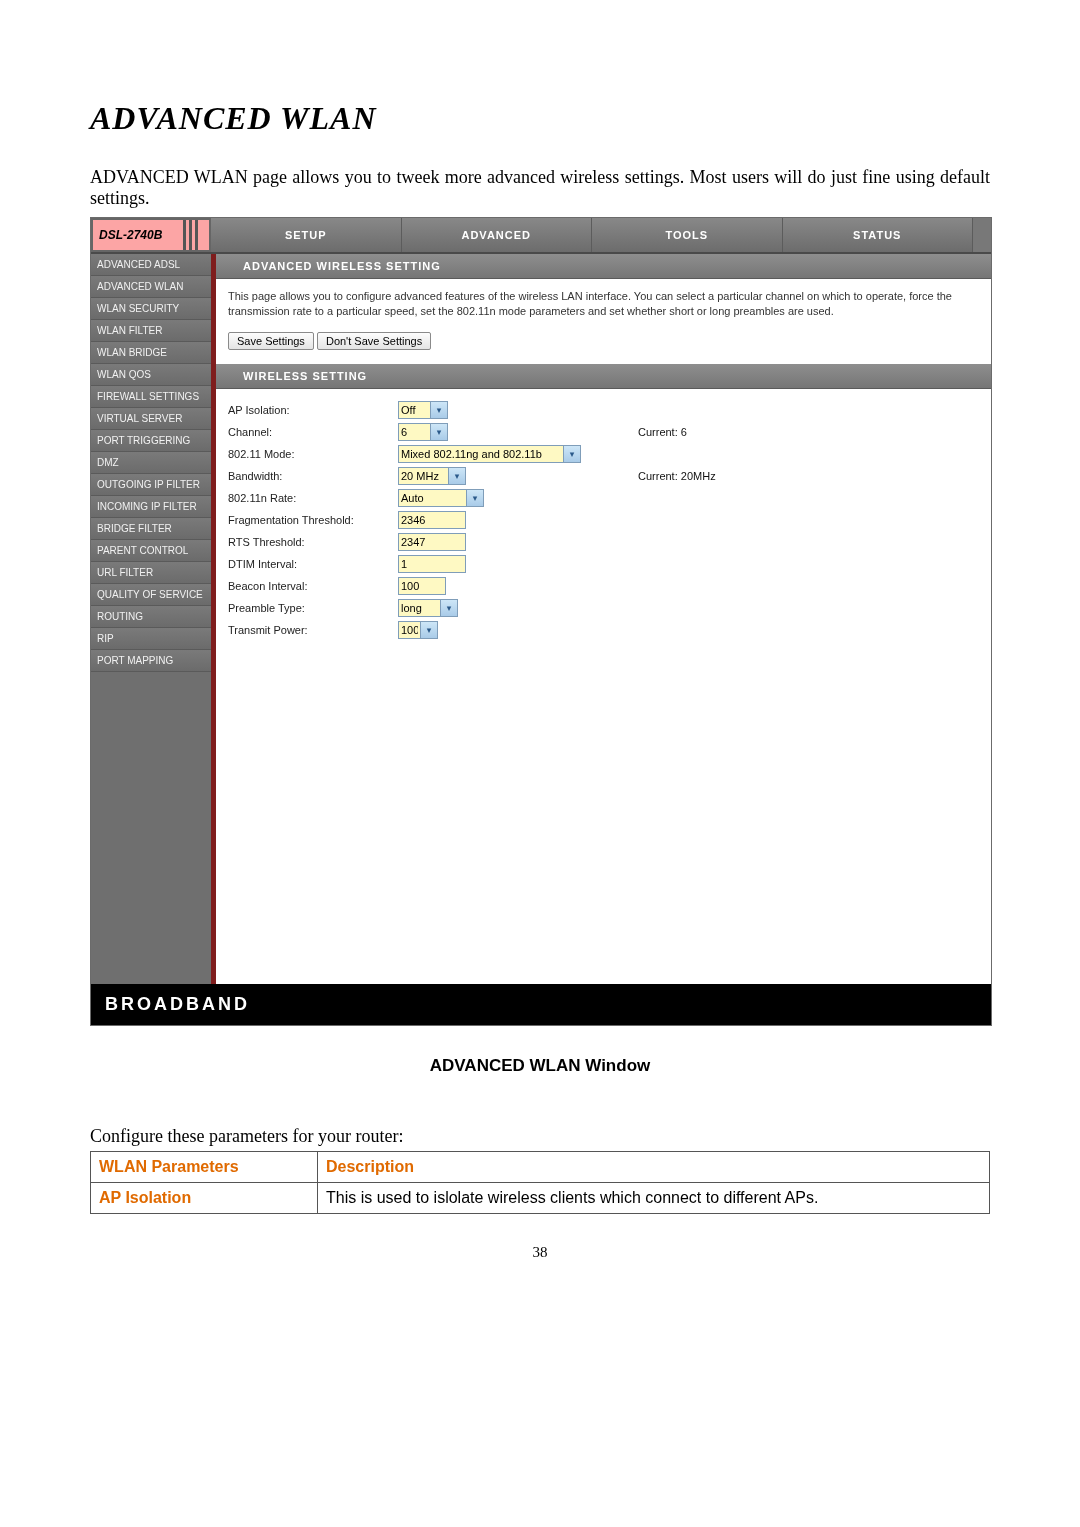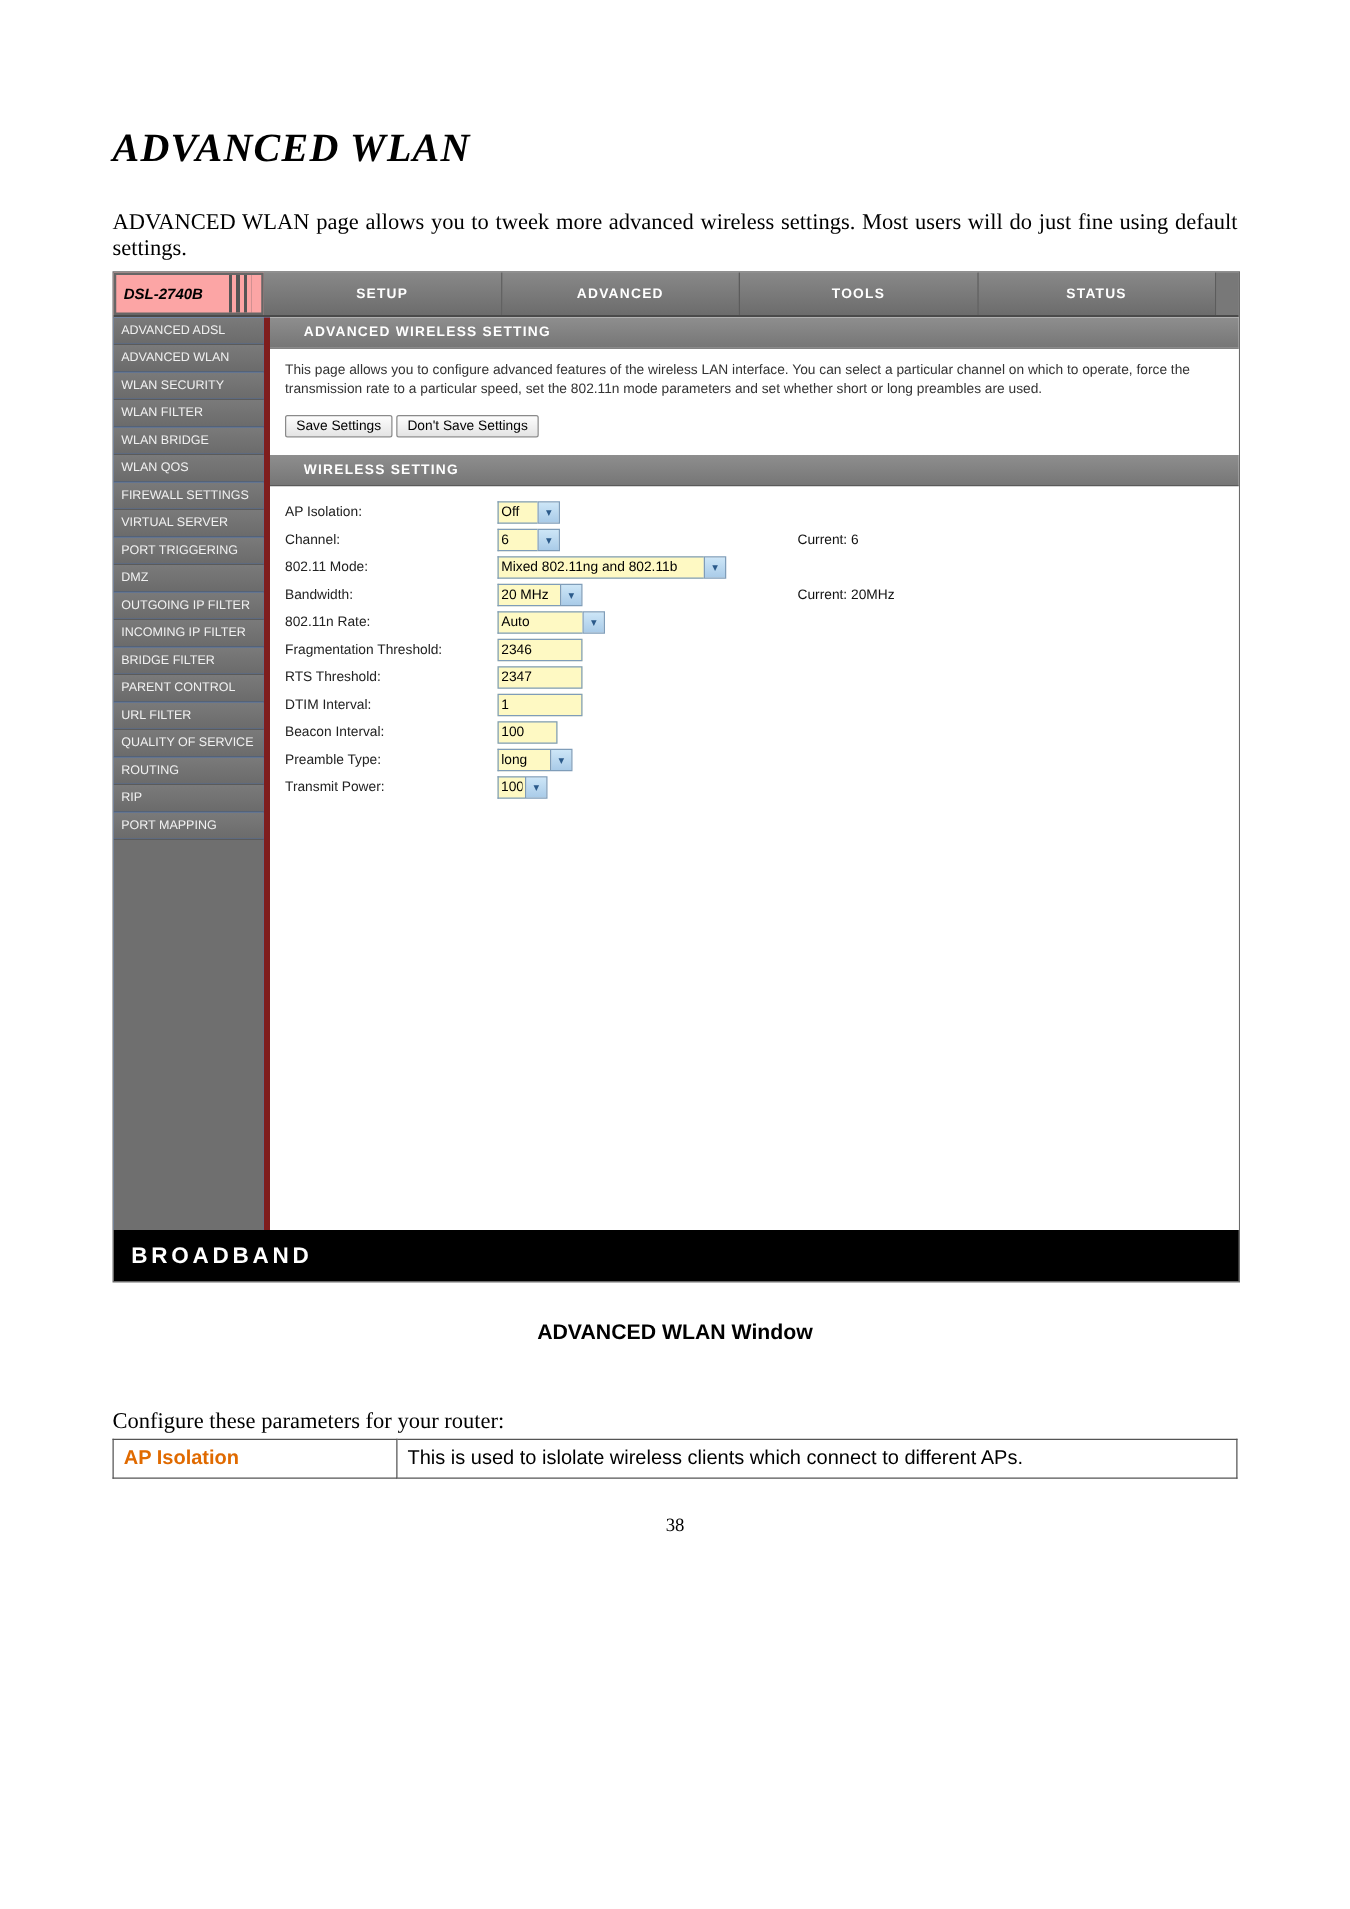--- a/index.html
+++ b/index.html
@@ -374,20 +374,24 @@
 
     <div class="footer-bar">BROADBAND</div>
   </div>
 
   <div class="caption">ADVANCED WLAN Window</div>
 
   <div class="config-line">Configure these parameters for your router:</div>
 
   <table class="param-table">
     <tbody>
+        <tr>
+      <th>WLAN Parameters</th>
+      <th>Description</th>
+    </tr>
     <tr>
       <td class="rowhead">AP Isolation</td>
       <td class="param-desc">This is used to islolate wireless clients which connect to different APs.</td>
     </tr>
   </tbody>
     </table>
 
   <div class="pagenum">38</div>
 
 </div>

